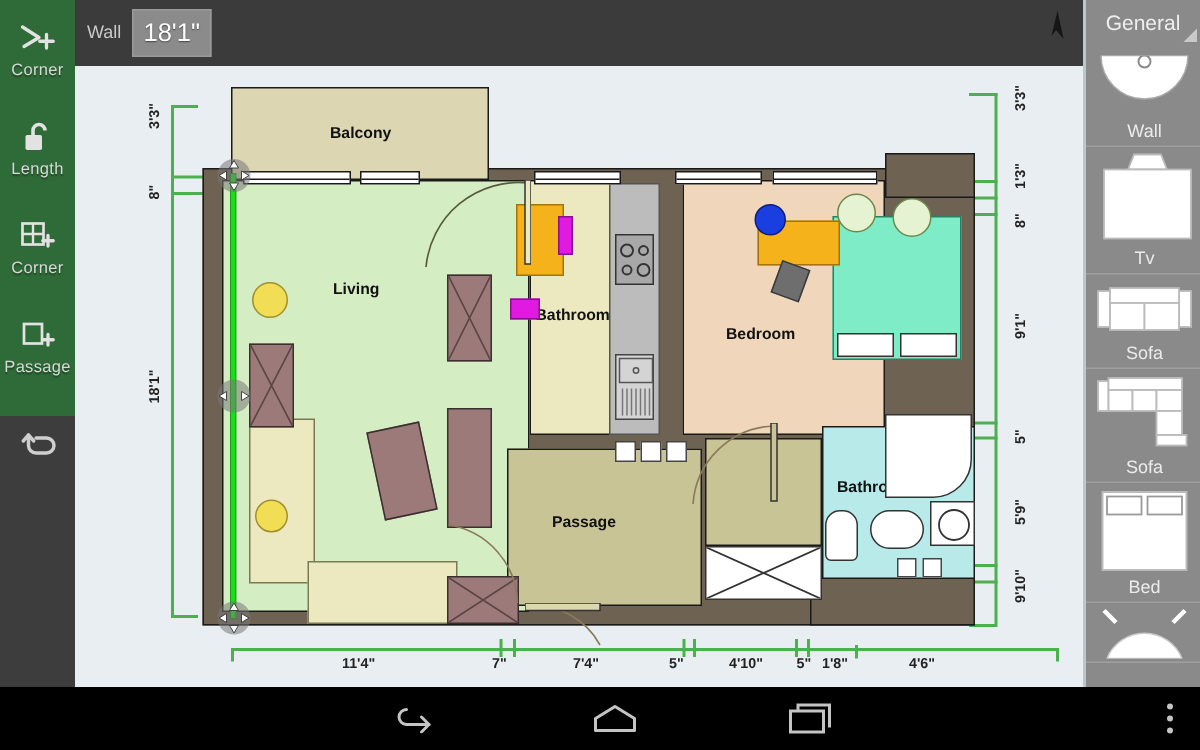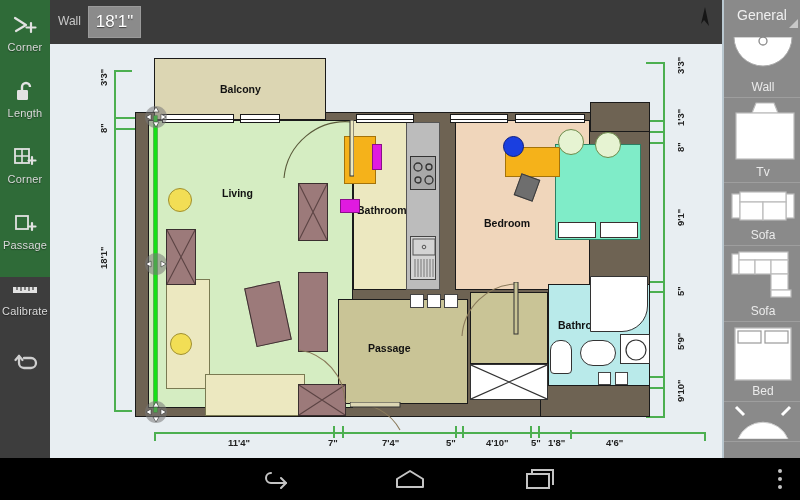--- a/index.html
+++ b/index.html
@@ -117,29 +117,20 @@
     <div class="tool">
       <div class="ticon">
         <svg width="26" height="22" viewBox="0 0 26 22">
           <rect x="4" y="3" width="12" height="13" fill="none" stroke="#e2e2e2" stroke-width="1.8"></rect>
           <path d="M20 10 v7 M16.5 13.5 h7" stroke="#e2e2e2" stroke-width="2.2" stroke-linecap="round"></path>
         </svg>
       </div>
       <div class="tlabel">Passage</div>
     </div>
 
-    <div class="tool">
-      <div class="ticon">
-        <svg width="28" height="14" viewBox="0 0 28 14">
-          <rect x="2" y="4" width="24" height="6" fill="#e2e2e2"></rect>
-          <path d="M6 4 v3 M10 4 v4 M14 4 v3 M18 4 v4 M22 4 v3" stroke="#4a4a4a" stroke-width="1.3"></path>
-        </svg>
-      </div>
-      <div class="tlabel">Calibrate</div>
-    </div>
 
 
     <div class="tool">
       <div class="ticon">
         <svg width="26" height="22" viewBox="0 0 26 22">
           <path d="M7 4 v7 a5 5 0 0 0 5 5 h7 a5 5 0 0 0 0-10 h-7" fill="none" stroke="#cfcfcf" stroke-width="2.3" stroke-linecap="round"></path>
           <path d="M7 4 L3.5 8 M7 4 L10.5 8" fill="none" stroke="#cfcfcf" stroke-width="2.3" stroke-linecap="round"></path>
         </svg>
       </div>
 

